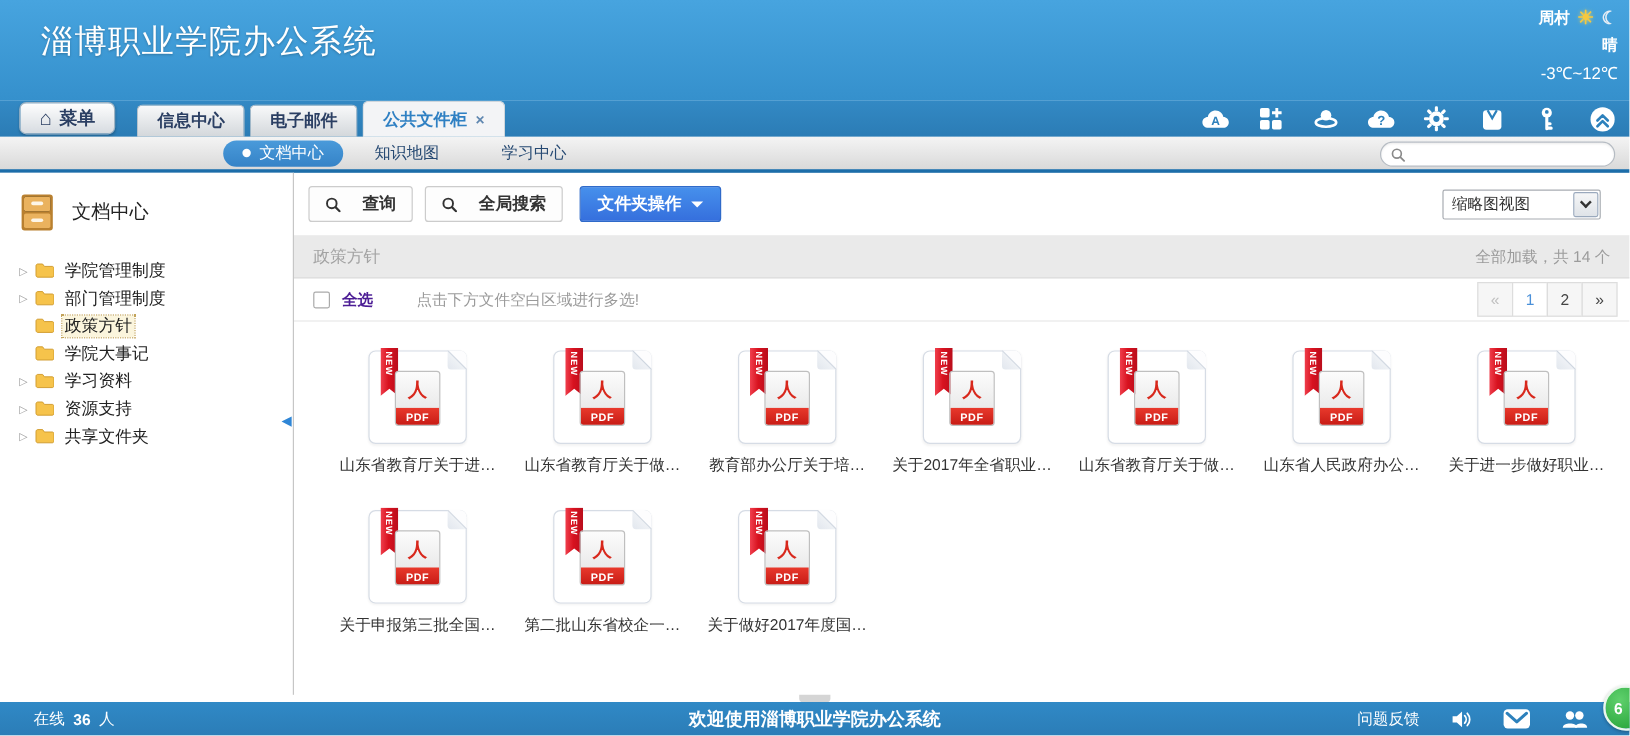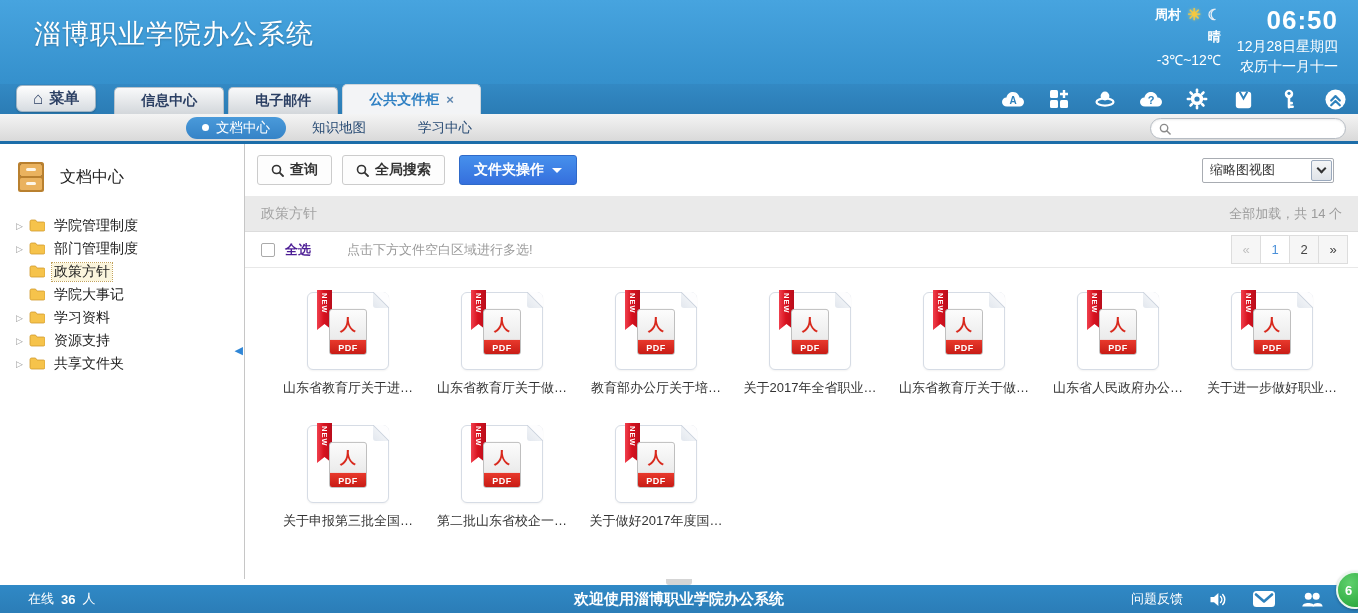--- a/index.html
+++ b/index.html
@@ -5,41 +5,41 @@
   * { margin:0; padding:0; box-sizing:border-box; }
   html,body { width:1358px; height:613px; overflow:hidden;
     font-family:"Liberation Sans", sans-serif; background:#fff; }
   .app { width:1358px; height:613px; display:flex; flex-direction:column; position:relative; }
 
   
   .topbar { height:84px; background:linear-gradient(180deg,#47a4df 0%,#3590cc 100%);
     position:relative; flex:none; }
   .app-title { position:absolute; left:34px; top:16px; color:#fff; font-size:27px;
     font-weight:normal; letter-spacing:1px; text-shadow:0 1px 2px rgba(0,0,0,.25); }
-  .weather { position:absolute; right:20px; top:5px; display:flex; gap:16px; color:#fff; }
+  .weather { position:absolute; right:10px; top:5px; display:flex; gap:16px; color:#fff;flex-direction:column; }
   .w-left { display:flex; flex-direction:column; align-items:flex-end; gap:4px; }
   .w-row1 { display:flex; align-items:center; gap:6px; font-size:13px; font-weight:bold; }
   .sun { color:#f6c83f; font-size:16px; text-shadow:0 0 3px rgba(255,220,80,.8); }
   .moon { color:#e9eef5; font-size:15px; }
   .w-cond { font-size:13px; font-weight:bold; }
   .w-temp { font-size:14px; }
   .w-right { display:flex; flex-direction:column; align-items:flex-end; gap:2px; }
   .w-time { font-size:26px; font-weight:bold; letter-spacing:1px; }
   .w-date,.w-lunar { font-size:14px; }
 
   
   .tabbar { height:30px; background:linear-gradient(180deg,#3389c4,#2b7cb5); flex:none;
     display:flex; align-items:flex-end; padding-left:16px; position:relative; }
   .menu-btn { height:27px; margin-bottom:2px; padding:0 16px; border:1px solid #9fb4c4;
     border-radius:6px; background:linear-gradient(180deg,#fefefe,#d7dce1);
     display:flex; align-items:center; gap:6px; font-size:15px; font-weight:bold; color:#2b3f63;
     cursor:pointer; box-shadow:0 1px 2px rgba(0,0,0,.2); }
   .menu-btn .home-glyph { font-size:17px; line-height:1; }
   .tabs { display:flex; align-items:flex-end; margin-left:18px; height:100%; }
-  .tab { height:27px; padding:0 26px; margin-right:4px; border-radius:5px 5px 0 0;
+  .tab { height:27px; padding:0 16px; margin-right:4px; border-radius:5px 5px 0 0;
     background:linear-gradient(180deg,#f8f9fa,#d3d7db); border:1px solid #b7c2cb; border-bottom:none;
     display:flex; align-items:center; gap:7px; font-size:14px; font-weight:bold; color:#2b3f63; cursor:pointer;margin-top:44px; }
   .tab.active { height:30px; background:#f3f4f6; color:#2f80c3; border-color:#cfd6dc; }
   .tab .tab-close { display:none; color:#5f87b0; font-size:13px; font-weight:bold; }
   .tab.closable .tab-close { display:inline; }
   .hdr-icons { position:absolute; right:10px; bottom:3px; display:flex; align-items:center; gap:20px; }
   .hicon { width:26px; height:24px; display:flex; align-items:center; justify-content:center; cursor:pointer; }
 
   
   .subtabbar { height:30px; flex:none; background:linear-gradient(180deg,#f4f4f4,#d9d9d9);
@@ -67,21 +67,21 @@
   .tree-item .arrow { width:13px; font-size:9px; color:#9a9a9a; visibility:hidden; flex:none; }
   .tree-item.expandable .arrow { visibility:visible; }
   .tree-item .f-icon { flex:none; display:flex; }
   .tree-item .label { font-size:14px; color:#222; margin-left:7px; padding:0 2px; }
   .tree-item.selected .label { background:#fbf5dd; outline:1px dotted #c3a35a; }
   .side-collapse { position:absolute; right:1px; top:200px; color:#2f86d6; font-size:11px; cursor:pointer; }
 
   .content { flex:1; display:flex; flex-direction:column; min-width:0; background:#fff; }
   .toolbar { height:52px; flex:none; display:flex; align-items:center; padding:0 12px; gap:10px; }
   .btn-light { height:30px; padding:0 13px; background:#fdfdfd; border:1px solid #ccc; border-radius:3px;
-    display:flex; align-items:center; gap:6px; font-size:14px; font-weight:bold; color:#333; cursor:pointer; }
+    display:flex; align-items:center; gap:18px; font-size:14px; font-weight:bold; color:#333; cursor:pointer; }
   .btn-primary { height:30px; padding:0 14px; background:linear-gradient(180deg,#4690ec,#356fdd);
     border:1px solid #2f6ac9; border-radius:3px; display:flex; align-items:center; gap:8px;
     font-size:14px; font-weight:bold; color:#fff; cursor:pointer; margin-left:4px;justify-content:space-between; }
   .caret-down { width:0; height:0; border-left:5px solid transparent; border-right:5px solid transparent;
     border-top:5px solid #fff; }
   .spacer { flex:1; }
   .view-select { width:132px; height:25px; border:1px solid #a8acb2; background:#fff; border-radius:2px;
     display:flex; align-items:center; cursor:pointer; margin-right:12px; }
   .view-select .vs-label { flex:1; font-size:13px; color:#333; padding-left:7px; }
   .vs-btn { width:21px; height:21px; margin-right:1px; border:1px solid #9aa9bd; border-radius:2px;

